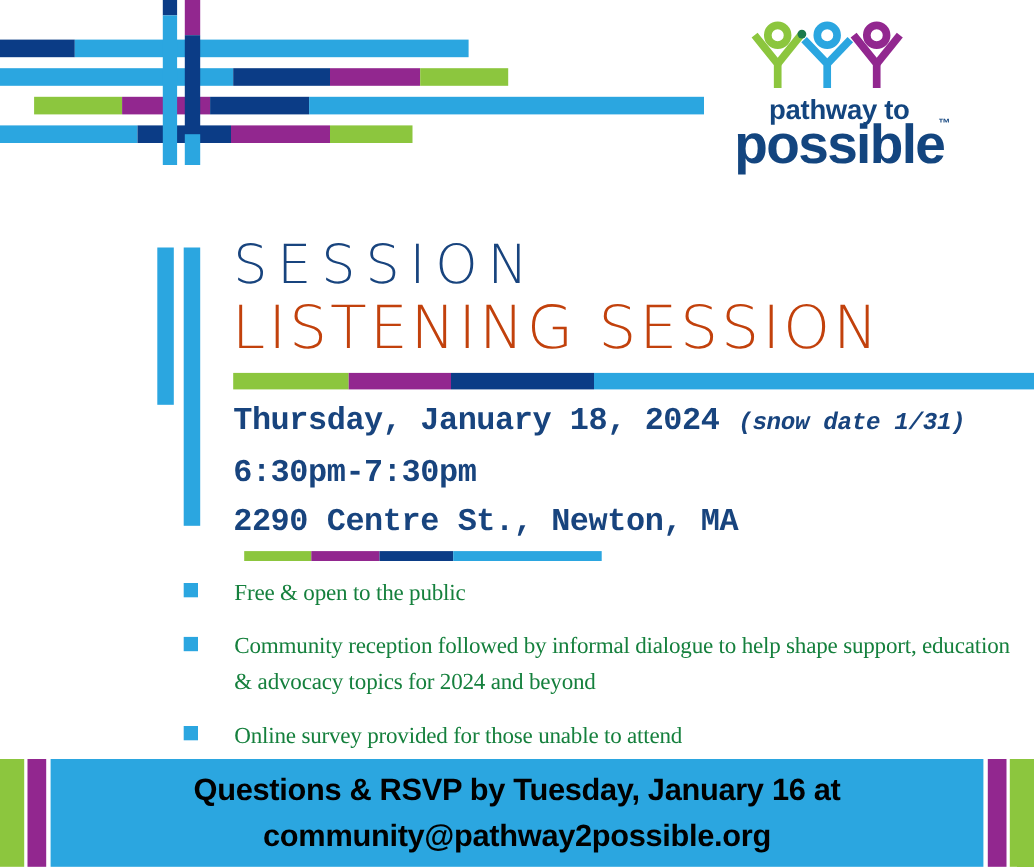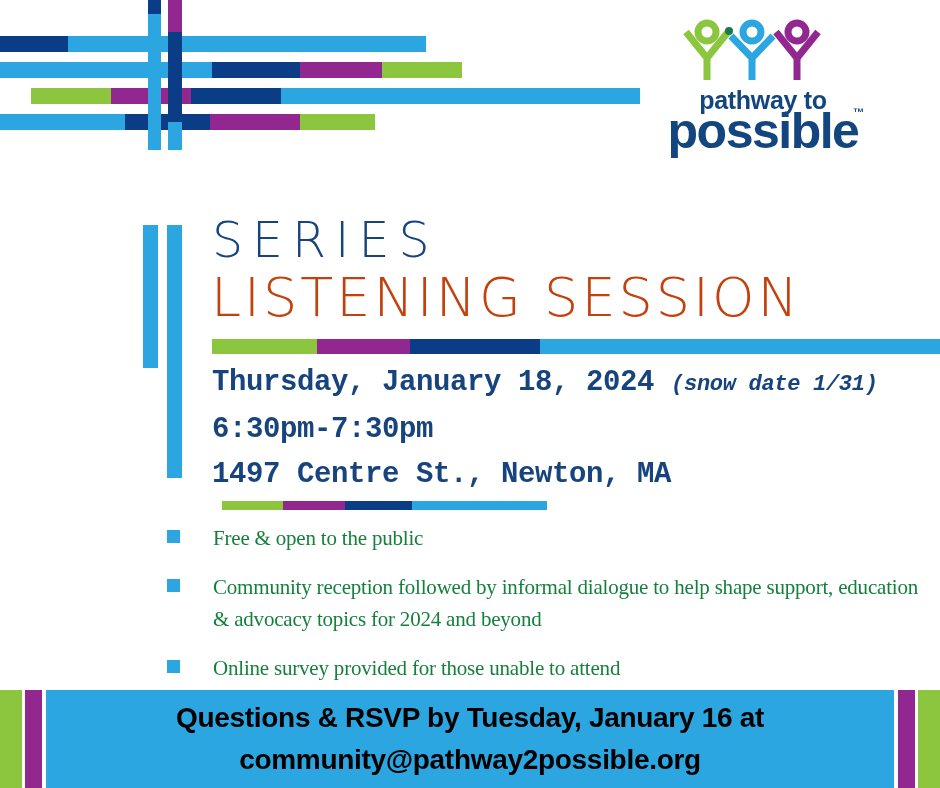--- a/index.html
+++ b/index.html
@@ -255,40 +255,40 @@
         <path d="M144 14 L123 40"></path>
       </g>
       <circle cx="123" cy="14" r="9" fill="none" stroke="#92278f" stroke-width="7"></circle>
       <circle cx="55" cy="13" r="4" fill="#1b7a4a"></circle>
     </svg>
     <div class="logo-wordmark" id="logo-line1">pathway to</div>
     <div class="logo-wordmark" id="logo-line2">possible</div>
     <div id="logo-tm">™</div>
   </div>
 
-  <div id="headline-series">SERIES</div>
+  <div id="headline-series">SESSION</div>
   <div id="headline-listening">LISTENING SESSION</div>
 
   <div class="bar" id="accent-bar-short"></div>
   <div class="bar" id="accent-bar-long"></div>
 
   <div class="rule" id="rule-wide">
       <span style="width: 105px; background: rgb(140, 198, 62);"></span>
       <span style="width: 93px; background: rgb(146, 39, 143);"></span>
       <span style="width: 130px; background: rgb(11, 60, 134);"></span>
       <span style="width: 400px; background: rgb(43, 166, 224);"></span>
     </div>
 
   <div id="details">
     <div class="detail-line">
       <span>Thursday, January 18, 2024</span>
       <span class="snow-note">(snow date 1/31)</span>
     </div>
     <div class="detail-line">6:30pm-7:30pm</div>
-    <div class="detail-line">1497 Centre St., Newton, MA</div>
+    <div class="detail-line">2290 Centre St., Newton, MA</div>
   </div>
 
   <div class="rule" id="rule-narrow">
       <span style="width: 61px; background: rgb(140, 198, 62);"></span>
       <span style="width: 62px; background: rgb(146, 39, 143);"></span>
       <span style="width: 67px; background: rgb(11, 60, 134);"></span>
       <span style="width: 135px; background: rgb(43, 166, 224);"></span>
     </div>
 
   <div id="bullets">

